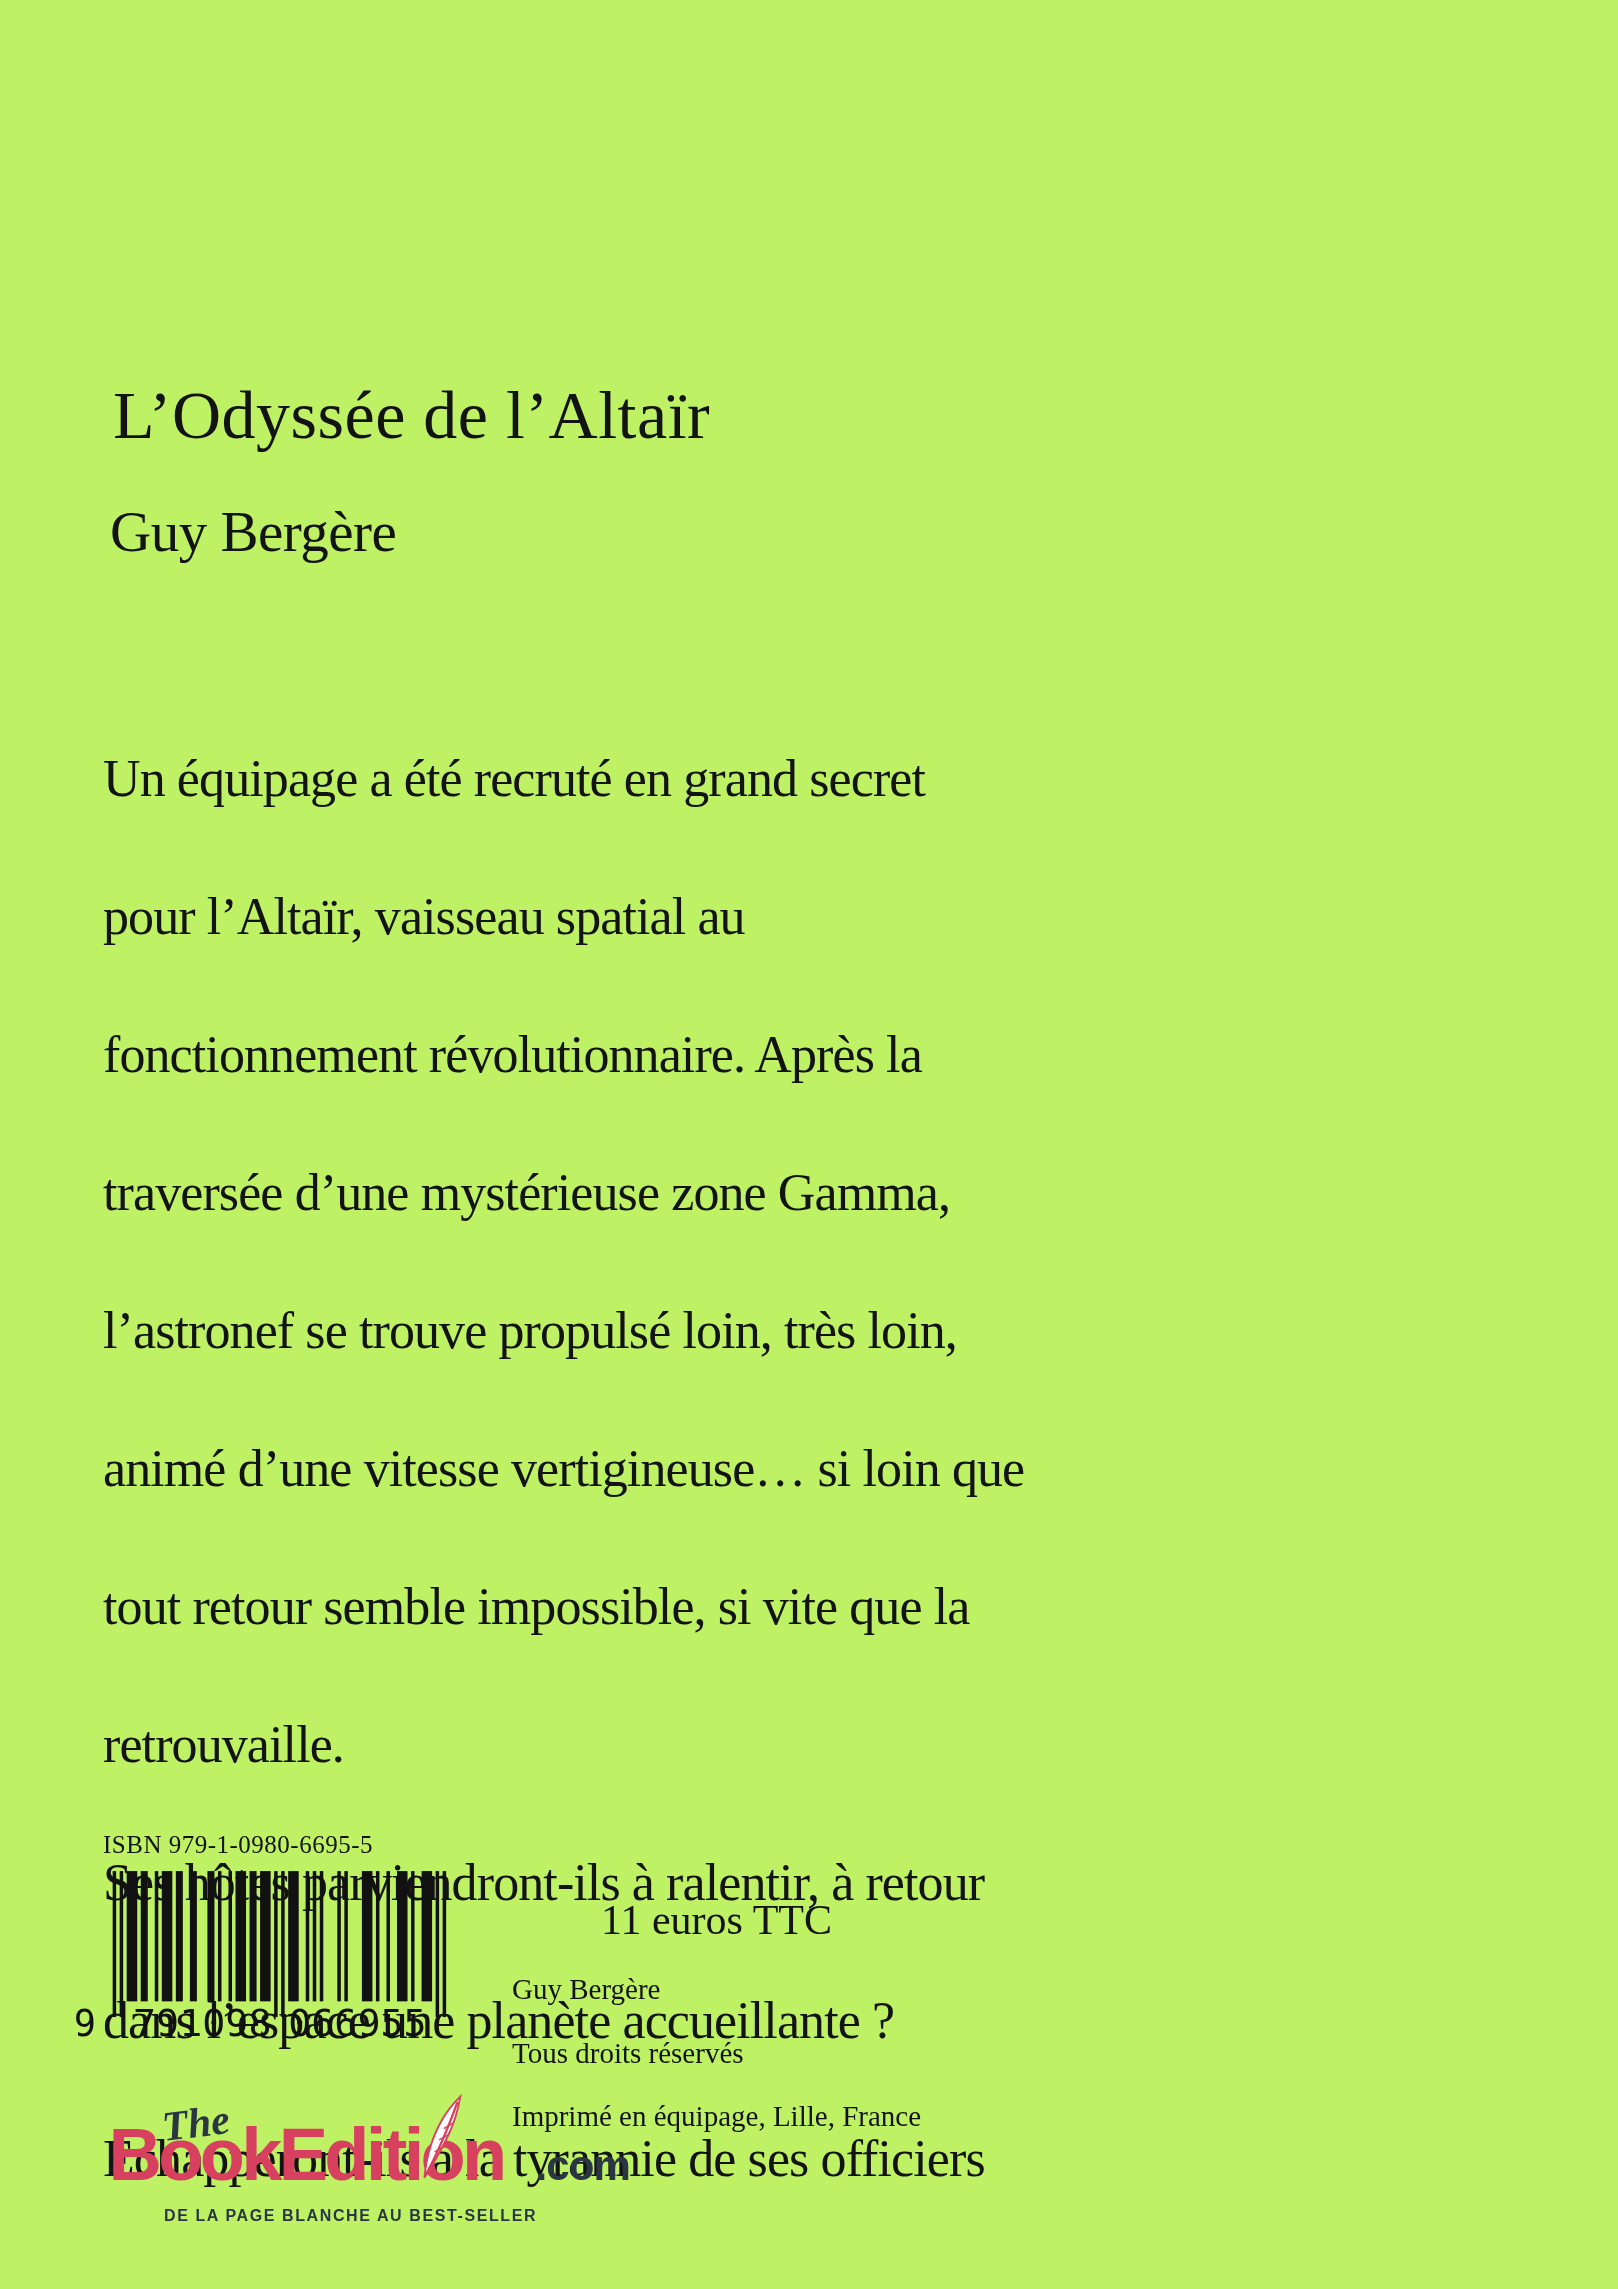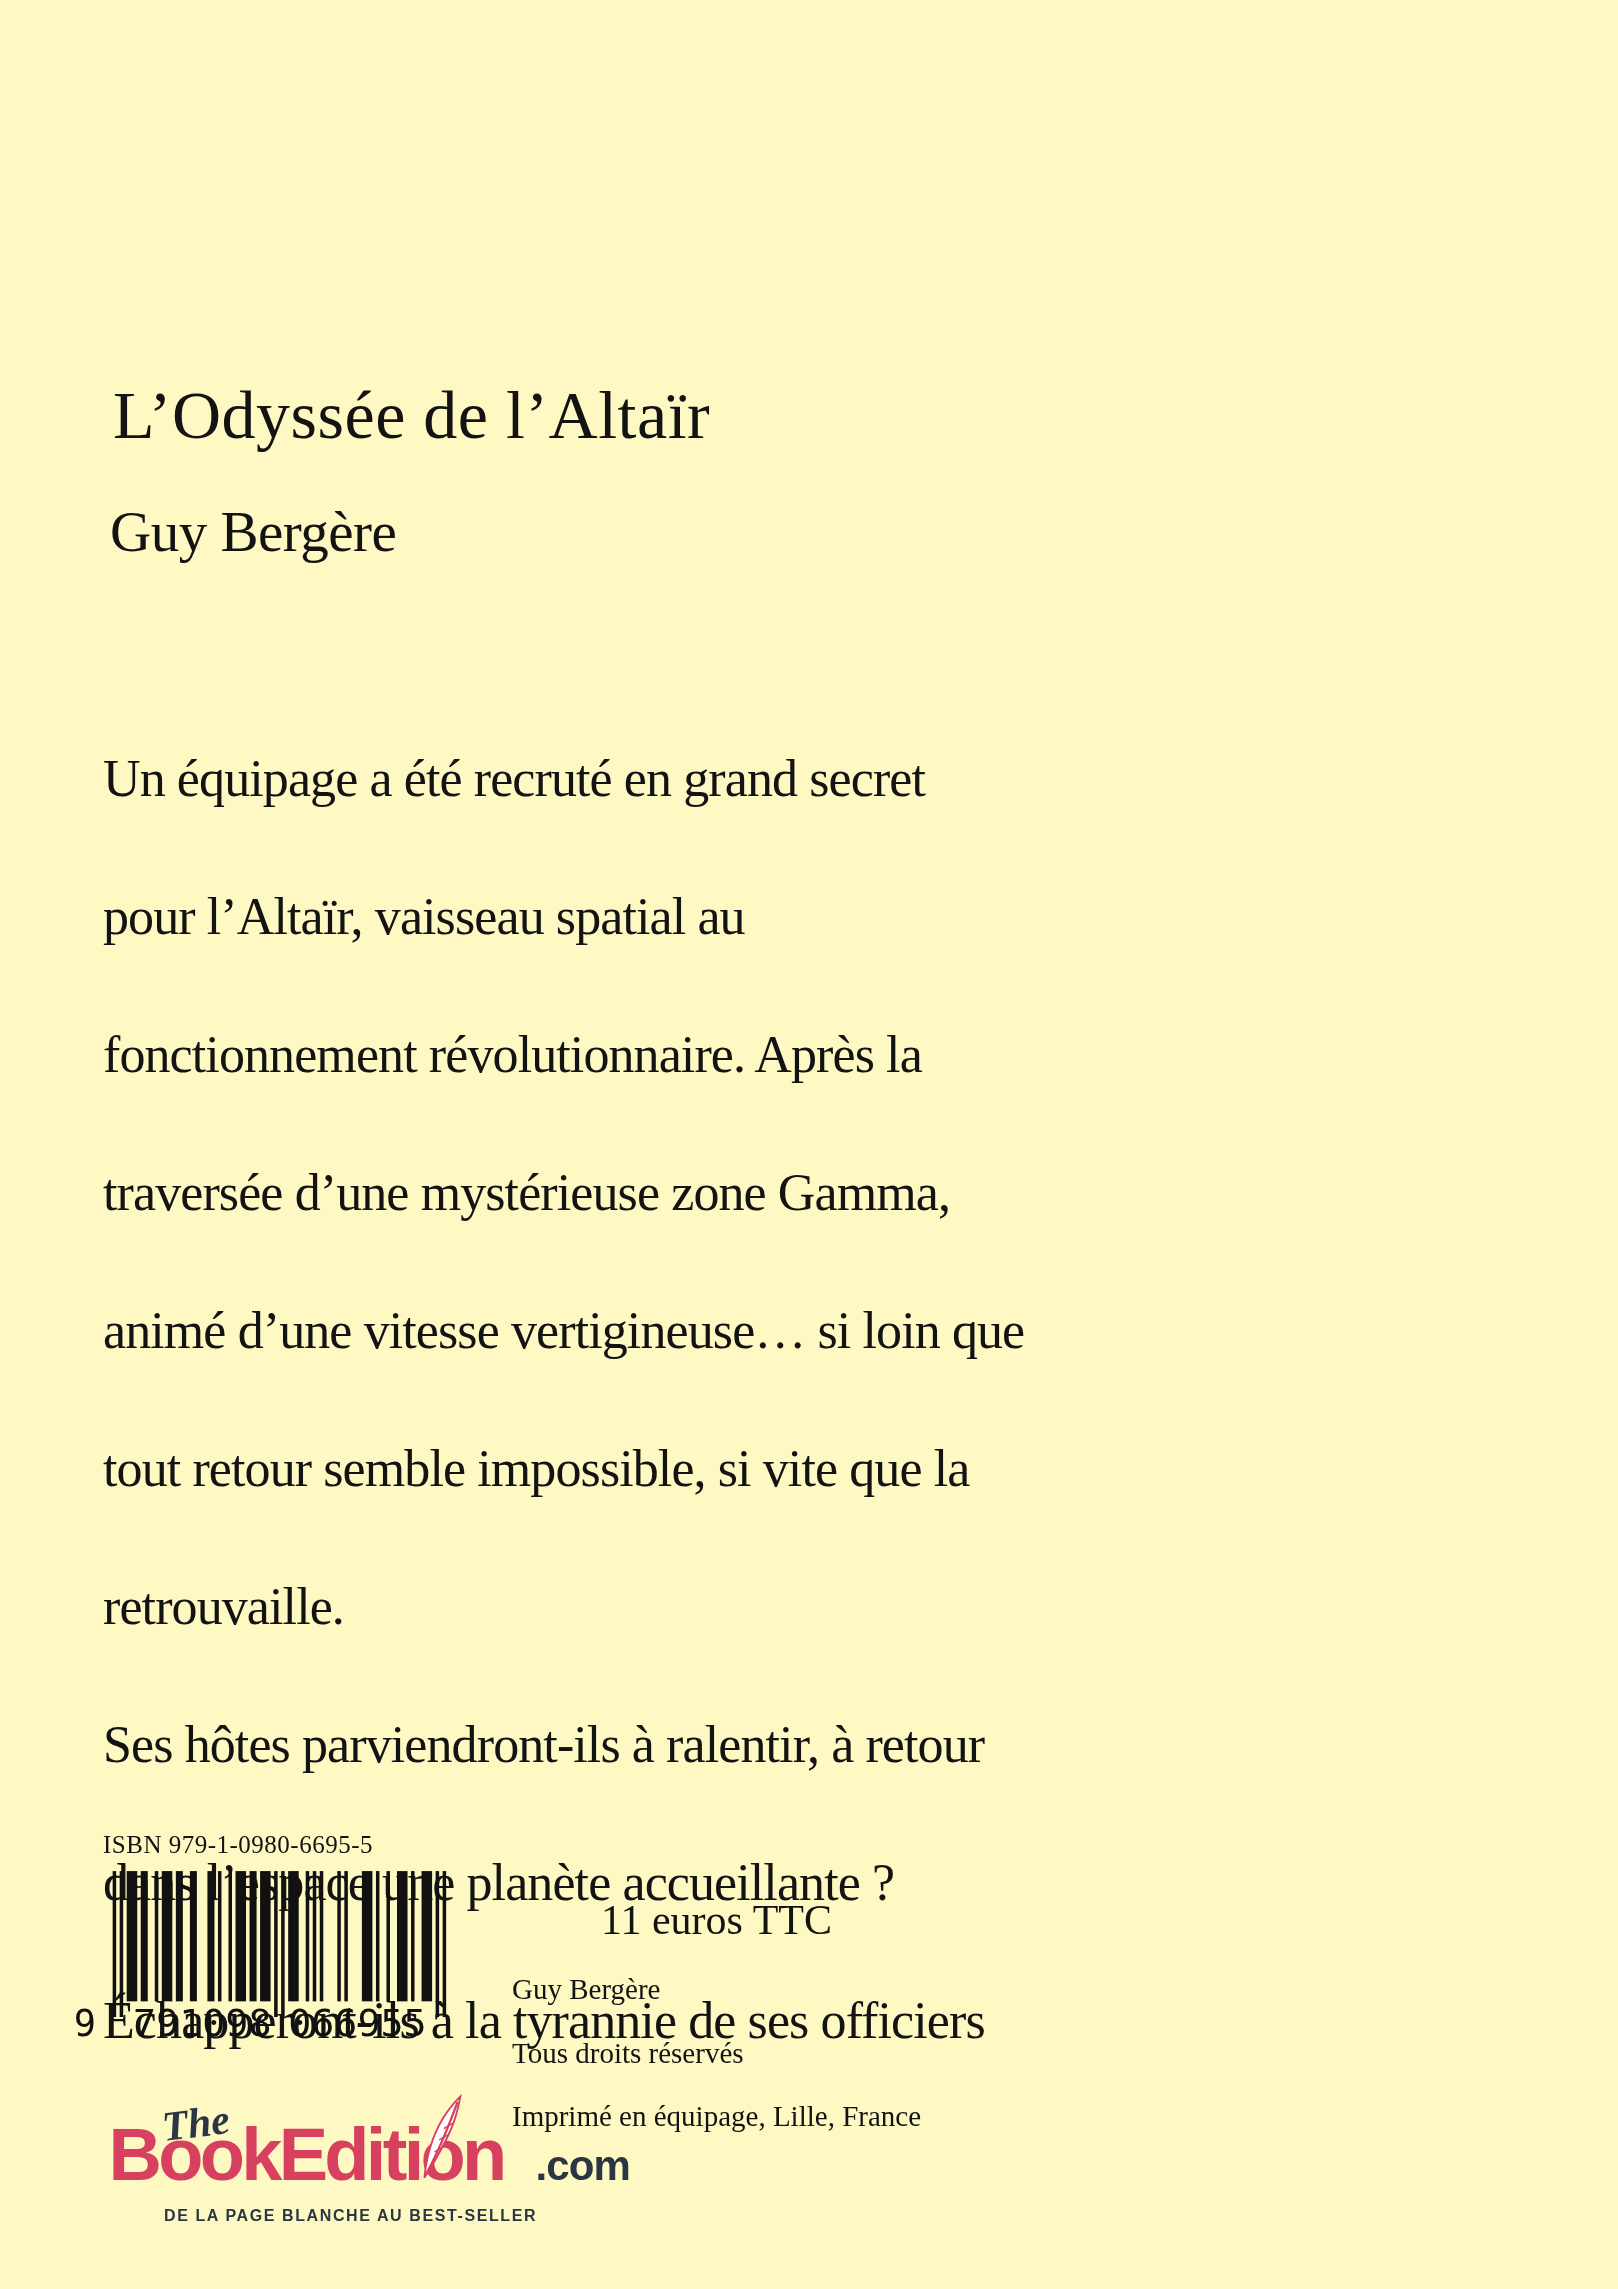--- a/index.html
+++ b/index.html
@@ -1,20 +1,20 @@
 <!DOCTYPE html>
 <html style="font-size:14.8px"><head>
 <meta charset="utf-8">
 <style>
   html,body{margin:0;padding:0;background:#888;}
   .page{
     position:relative;
     width:1619px;height:2290px;
     margin:0 auto;
-    background:#fef9c3;
+    background:#bef264;
     overflow:hidden;
     font-family:"Liberation Serif","DejaVu Serif",serif;
     color:#131313;
   }
   .abs{position:absolute;white-space:pre;line-height:1;}
 
   .book-title{left:113px;top:381px;font-size:68px;letter-spacing:0.5px;}
   .book-author{left:110px;top:503px;font-size:57px;letter-spacing:-0.5px;}
 
   .synopsis{left:103px;top:664px;font-size:52px;line-height:46px;letter-spacing:-0.9px;}
@@ -51,20 +51,21 @@
 
   <div class="abs book-title">L’Odyssée de l’Altaïr</div>
 
   <div class="abs book-author">Guy Bergère</div>
 
   <div class="abs synopsis">
     <div class="syn-line">Un équipage a été recruté en grand secret</div>
     <div class="syn-line">pour l’Altaïr, vaisseau spatial au</div>
     <div class="syn-line">fonctionnement révolutionnaire. Après la</div>
     <div class="syn-line">traversée d’une mystérieuse zone Gamma,</div>
+    <div class="syn-line">l’astronef se trouve propulsé loin, très loin,</div>
     <div class="syn-line">animé d’une vitesse vertigineuse… si loin que</div>
     <div class="syn-line">tout retour semble impossible, si vite que la</div>
     <div class="syn-line">retrouvaille.</div>
     <div class="syn-line">Ses hôtes parviendront-ils à ralentir, à retour</div>
     <div class="syn-line">dans l’espace une planète accueillante ?</div>
     <div class="syn-line">Échapperont-ils à la tyrannie de ses officiers</div>
     
     
     
     

